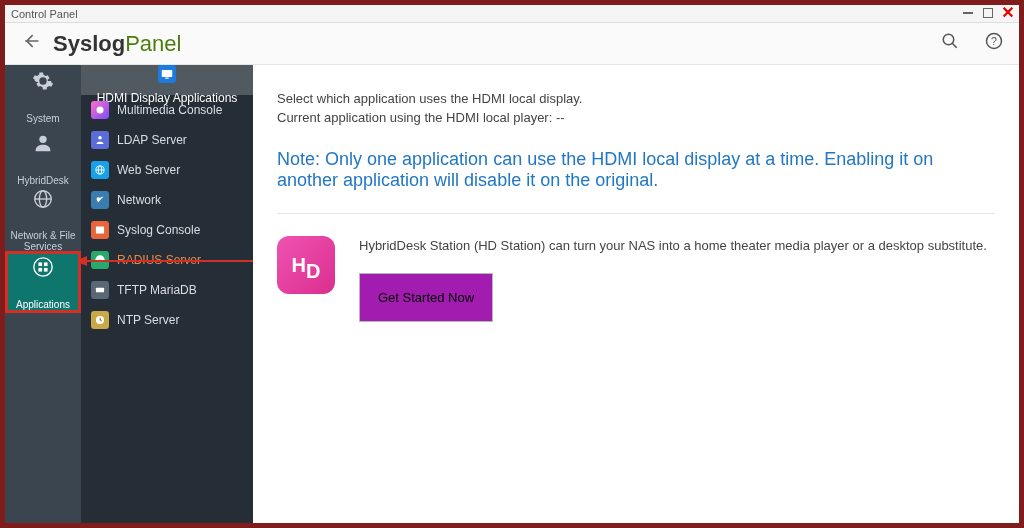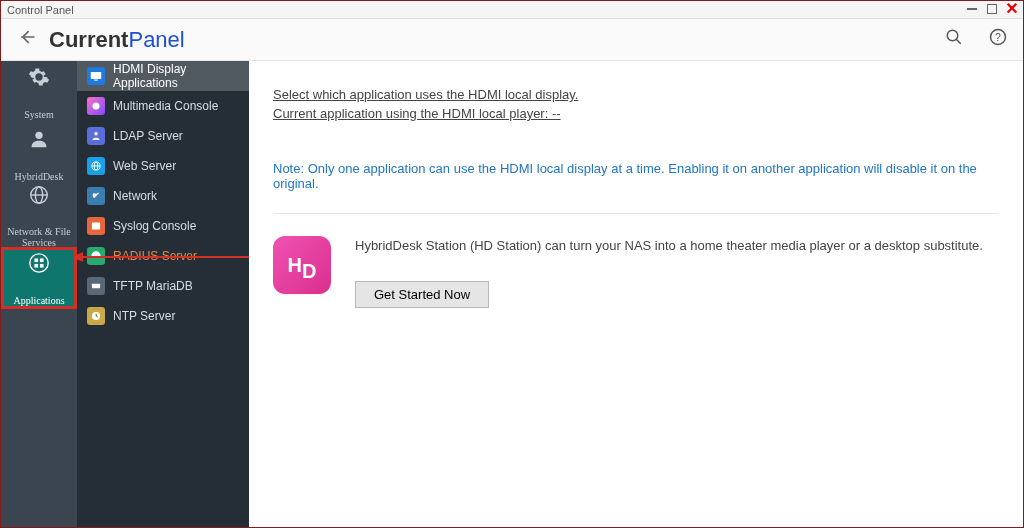--- a/index.html
+++ b/index.html
@@ -1,53 +1,53 @@
 <!DOCTYPE html>
 <html><head>
 <meta charset="utf-8">
 <style>
 * { margin: 0; padding: 0; box-sizing: border-box; }
 body { font-family: Arial, sans-serif; font-size: 13px; color: #333; overflow: hidden; }
-.window { width: 1024px; height: 528px; display: flex; flex-direction: column; background: #fff; border: 1px solid #7f1d1d; }
+.window { width: 1024px; height: 528px; display: flex; flex-direction: column; background: #fff; border: 5px solid #7f1d1d; }
 .titlebar { height: 18px; background: #f5f5f5; border-bottom: 1px solid #ddd; display: flex; align-items: center; padding: 0 6px; font-size: 11px; color: #555; position: relative; }
 .titlebar-title { }
 .win-controls { position: absolute; right: 4px; top: 1px; display: flex; gap: 8px; align-items: center; }
 .win-btn { width: 14px; height: 14px; display: flex; align-items: center; justify-content: center; font-size: 12px; cursor: pointer; }
 .win-min::after { content: ""; display: block; width: 10px; height: 2px; background: #666; }
 .win-max { border: 1.5px solid #666; width: 10px; height: 10px; }
 .win-close { color: #e40000; font-weight: bold; font-size: 16px; line-height: 14px; }
 .headerbar { height: 42px; background: #fafafa; border-bottom: 1px solid #e5e5e5; display: flex; align-items: center; padding: 0 16px; gap: 12px; }
 .back-arrow { font-size: 20px; color: #666; cursor: pointer; }
 .header-title { font-size: 22px; font-weight: 600; color: #333; }
-.header-title .light { font-weight: 300; color: #1d4ed8; }
+.header-title .light { font-weight: 300; color: #4d7c0f; }
 .header-spacer { flex: 1; }
 .header-icon { font-size: 18px; color: #555; cursor: pointer; margin-left: 14px; }
 .body { flex: 1; display: flex; min-height: 0; }
 .nav-rail { width: 76px; background: #3a4550; display: flex; flex-direction: column; align-items: center; color: #c8cfd6; font-size: 11px; }
-.nav-item { width: 100%; height: 62px; display: flex; flex-direction: column; align-items: center; justify-content: center; gap: 20px; cursor: pointer; position: relative; font-family: Liberation Serif, serif; }
+.nav-item { width: 100%; height: 62px; display: flex; flex-direction: column; align-items: center; justify-content: center; gap: 20px; cursor: pointer; position: relative; }
 .nav-item.active { background: #0f766e; color: #fff; }
 .nav-item.highlight-box { outline: 3px solid #d22f26; outline-offset: -3px; }
 .nav-icon { width: 24px; height: 24px; display: flex; align-items: center; justify-content: center; }
 .nav-label { font-size: 10px; text-align: center; line-height: 1.1; }
 .subnav { width: 172px; background: #252e37; color: #d8dde2; font-size: 12px; overflow-y: auto; }
 .subnav-item { height: 30px; display: flex; align-items: center; gap: 8px; padding: 0 10px; cursor: pointer; position: relative; }
-.subnav-item.selected { background: #515a60; color: #fff; }
+.subnav-item.selected { background: #515a60; color: #fff; flex-direction: column; }
 .sub-icon { width: 18px; height: 18px; border-radius: 3px; flex-shrink: 0; display: flex; align-items: center; justify-content: center; }
 .sub-icon svg { width: 14px; height: 14px; }
 .content { flex: 1; padding: 26px 24px; overflow-y: auto; color: #444; font-size: 13px; }
-.para { margin-bottom: 4px; text-decoration: underline; }
-.note { color: #2277c4; margin-top: 40px; font-size: 13px; }
+.para { margin-bottom: 4px; }
+.note { color: #2277c4; margin-top: 24px; font-size: 18px; }
 .divider { height: 1px; background: #e5e5e5; margin: 22px 0; }
 .card { display: flex; gap: 24px; align-items: flex-start; }
 .card-icon { width: 58px; height: 58px; border-radius: 12px; background: linear-gradient(135deg, #f052b2, #da2f8f); display: flex; align-items: center; justify-content: center; color: #fff; font-weight: bold; font-size: 22px; }
 .card-icon .h { font-size: 20px; }
 .card-icon .d { font-size: 20px; position: relative; top: 6px; }
 .card-body { flex: 1; padding-top: 2px; }
-.card-desc { margin-bottom: 28px; }
-.btn { display: inline-block; border: 1px solid #b8b8b8; background: #e5e5e5; padding: 5px 18px; font-size: 13px; cursor: pointer; }
+.card-desc { margin-bottom: 20px; }
+.btn { display: inline-block; border: 1px solid #b8b8b8; background: #a21caf; padding: 16px 18px; font-size: 13px; cursor: pointer; }
 .red-arrow { position: absolute; left: -40px; top: 15px; pointer-events: none; }
 .radius-row { color: #e68a4a; }
 </style>
 </head>
 <body>
 
 <div class="window">
 
   <div class="titlebar">
     <span class="titlebar-title">Control Panel</span>
@@ -58,21 +58,21 @@
     </div>
   </div>
 
   <div class="headerbar">
     <span class="back-arrow">
       <svg width="20" height="20" viewBox="0 0 24 24">
           <path fill="none" stroke="#666" stroke-width="2" d="M14 5l-7 7 7 7M5 12h16"></path>
         </svg>
     </span>
     <span class="header-title">
-      <span>Current</span><span class="light">Panel</span>
+      <span>Syslog</span><span class="light">Panel</span>
     </span>
     <div class="header-spacer"></div>
     <span class="header-icon">
       <svg width="18" height="18" viewBox="0 0 24 24">
           <circle cx="10" cy="10" r="7" fill="none" stroke="#555" stroke-width="2"></circle>
           <line x1="15" y1="15" x2="21" y2="21" stroke="#555" stroke-width="2"></line>
         </svg>
     </span>
     <span class="header-icon">
       <svg width="18" height="18" viewBox="0 0 24 24">

